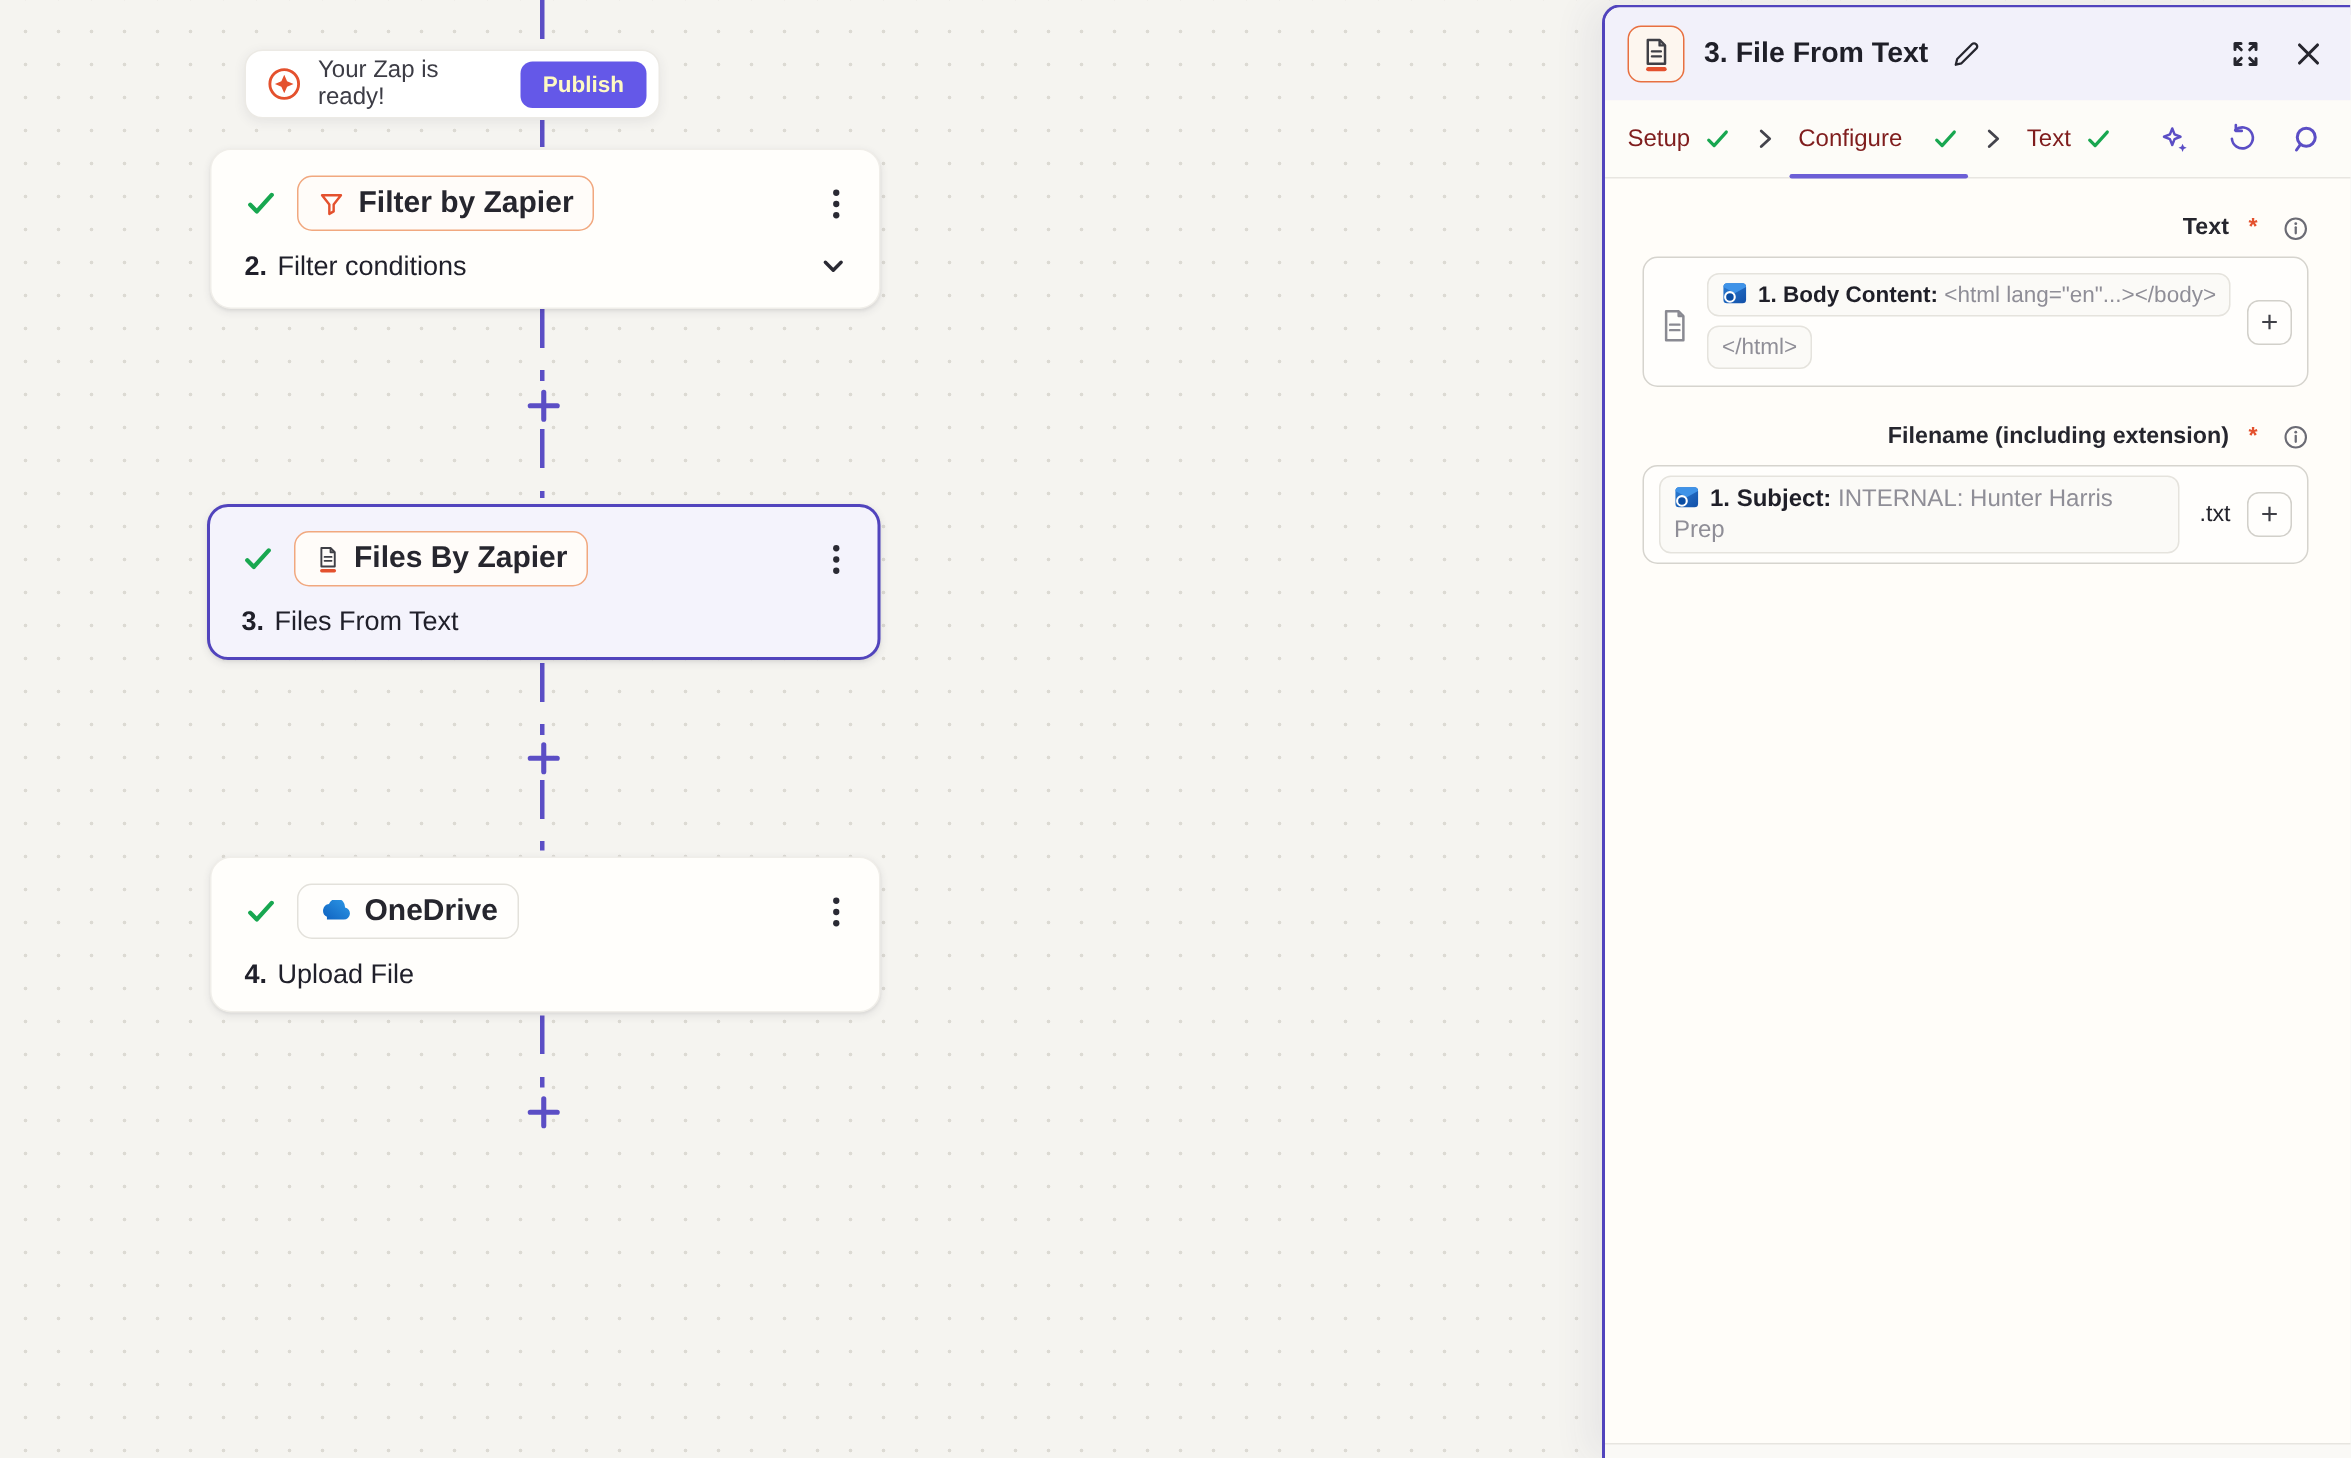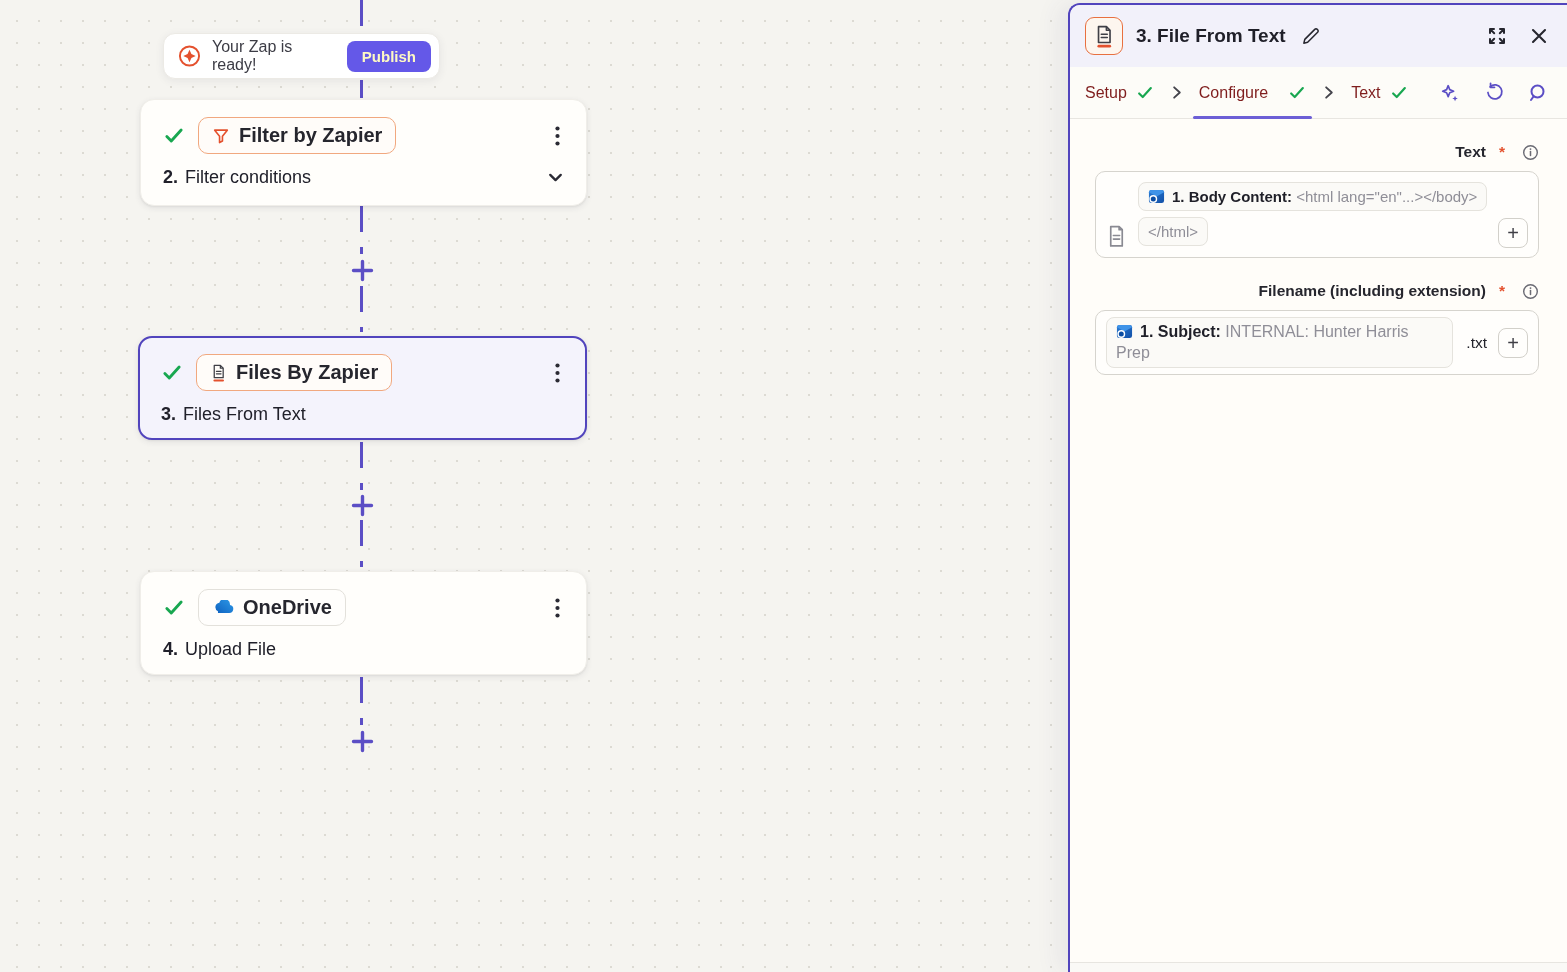--- a/index.html
+++ b/index.html
@@ -69,21 +69,21 @@
 
   .panel-body { flex:1; padding:24px 28px 0 25px; }
   .field { margin-bottom:24px; }
   .field-label { display:flex; align-items:center; gap:14px; font-size:15.5px;
     font-weight:600; color:#26262e; margin-bottom:10px;justify-content:flex-end; }
   .req { color:#e4512e; font-weight:700; margin-left:-1px; }
   .info { display:flex; margin-left:3px; cursor:pointer; }
 
   .input-box { border:1px solid #d6d4ce; border-radius:10px; background:#fffefc;
     padding:9px 10px; display:flex; gap:11px; cursor:text; }
-  .input-box.multiline { align-items:flex-end; }
+  .input-box.multiline { align-items:center; }
   .input-box.single { align-items:center; padding:6px 10px; }
   .doc-slot { padding-top:5px; display:flex; }
   .token-area { flex:1; line-height:32px; font-size:15px; }
   .token { background:#fbfaf7; border:1px solid #e5e3dd; border-radius:8px;
     padding:5px 9px; -webkit-box-decoration-break:clone; box-decoration-break:clone; }
   .token .t-ic { display:inline-block; vertical-align:-3px; margin-right:7px; }
   .token b { font-weight:700; color:#1f1f28; }
   .token .muted { color:#8f8e97; }
   .suffix { font-size:15.5px; color:#23232b; margin-left:2px; }
   .add-btn { margin-left:auto; flex:0 0 auto; width:30px; height:30px;

